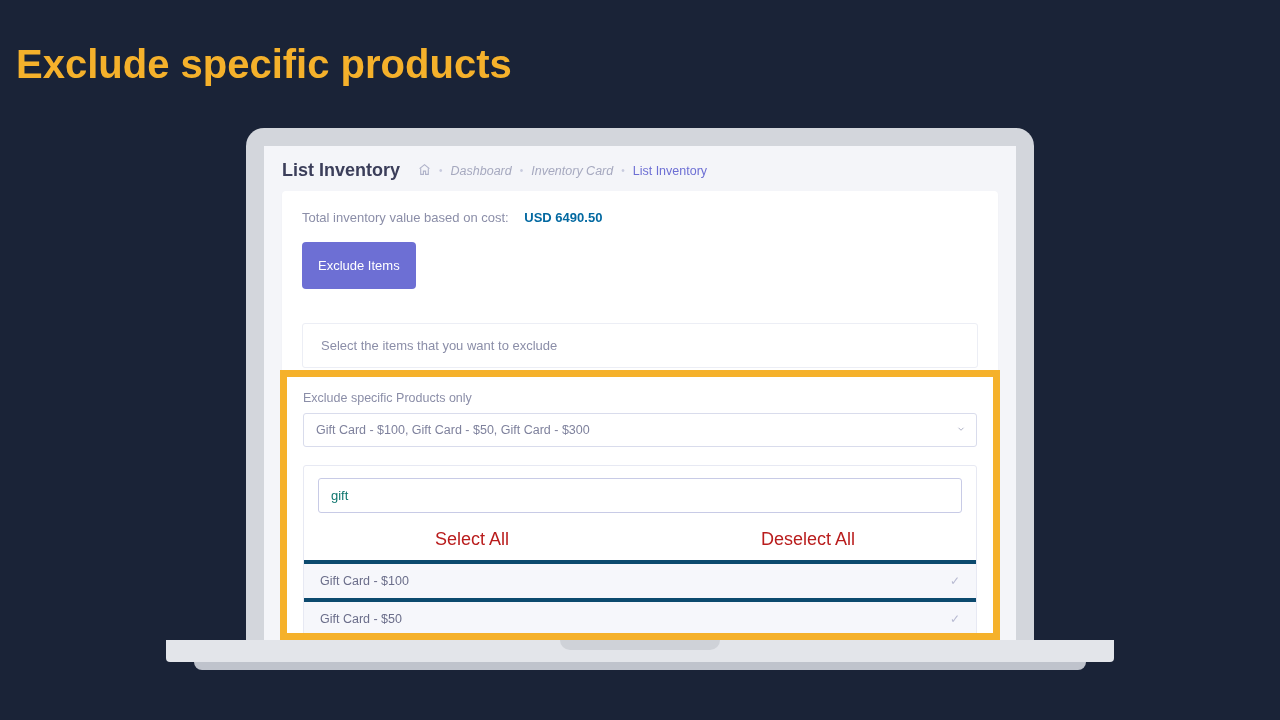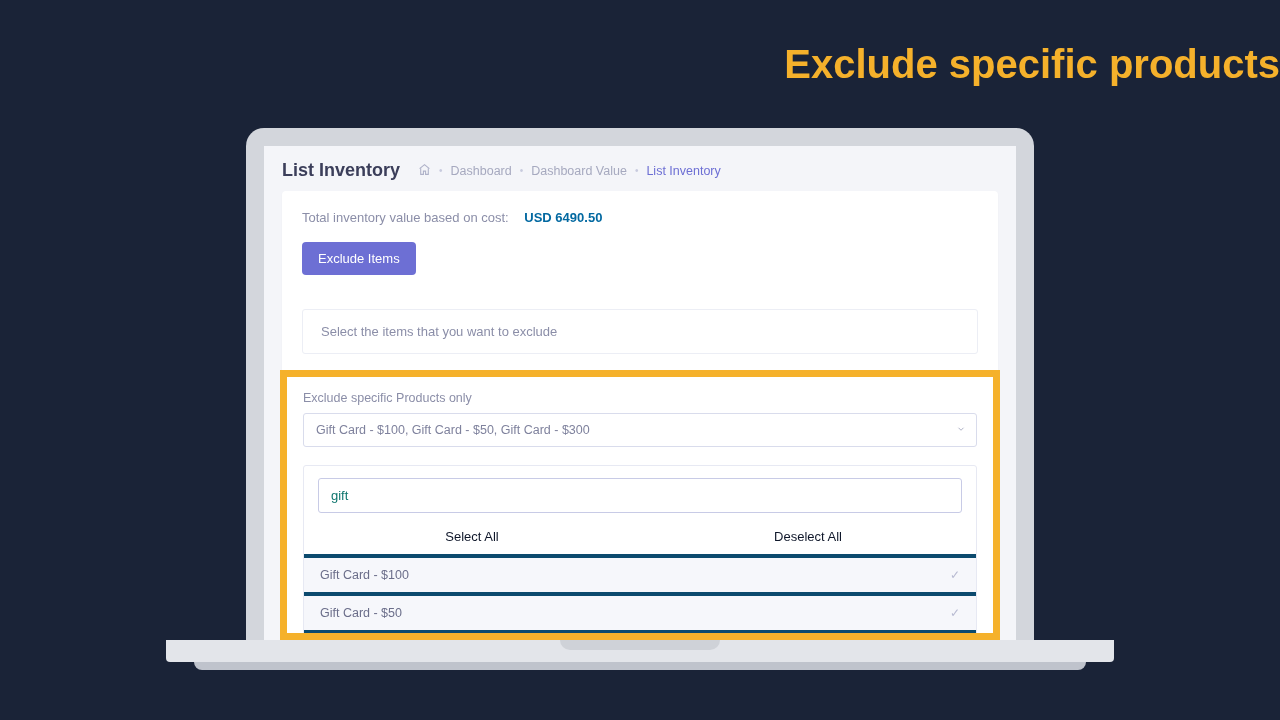--- a/index.html
+++ b/index.html
@@ -8,21 +8,21 @@
     background: #1a2337;
     font-family: -apple-system, BlinkMacSystemFont, "Segoe UI", Arial, sans-serif;
     overflow: hidden;
     position: relative;
   }
 
   .headline {
     color: #f5b12b;
     font-size: 40px;
     font-weight: 700;
-    text-align: right;
+    text-align: left;
     padding-top: 42px;
     padding-left: 16px;
   }
 
   
   .laptop {
     position: absolute;
     left: 246px;
     top: 128px;
     width: 788px;
@@ -79,21 +79,21 @@
     color: #a6a9bf;
     font-size: 12.5px;
   }
   .page-title {
     color: #3b3e5a;
     font-size: 18px;
     font-weight: 600;
     margin-right: 10px;
   }
   .crumb-sep { color: #c8cbde; font-size: 10px; }
-  .crumb-link { color: #a6a9bf; }
+  .crumb-link { color: #a6a9bf; font-style: italic; }
   .crumb-active { color: #6d6fd4; }
   .home-icon { color: #aeb1c8; font-size: 13px; line-height: 1; }
 
   .panel {
     background: #ffffff;
     margin: 0 18px 18px 18px;
     border-radius: 4px;
     box-shadow: 0 1px 2px rgba(20,25,60,0.04);
     padding: 18px 20px 0 20px;
     height: 440px;
@@ -106,21 +106,21 @@
   }
   .summary-value { color: #0369a1; font-weight: 700; margin-left: 12px; }
 
   .exclude-btn {
     display: inline-block;
     margin-top: 14px;
     background: #6d6fd4;
     color: #ffffff;
     border: none;
     border-radius: 4px;
-    padding: 9px 16px;
+    padding: 16px 16px;
     font-size: 13px;
     cursor: pointer;
   }
 
   .sub-panel {
     background: #ffffff;
     border: 1px solid #eceef5;
     border-radius: 3px;
     margin-top: 34px;
     padding: 14px 18px;
@@ -188,22 +188,22 @@
     outline: none;
   }
 
   .bulk-row {
     display: flex;
     padding: 6px 0 10px 0;
   }
   .bulk-row .half {
     flex: 1;
     text-align: center;
-    color: #0f172a;
-    font-size: 13px;
+    color: #b91c1c;
+    font-size: 18px;
     cursor: pointer;
   }
 
   .option-row {
     display: flex;
     align-items: center;
     justify-content: space-between;
     background: #f6f7fb;
     border-top: 4px solid #0c4a6e;
     padding: 10px 16px;
@@ -226,21 +226,21 @@
         <span class="page-title">List Inventory</span>
         <span class="home-icon">
           <svg width="13" height="13" viewBox="0 0 24 24" fill="none" stroke="currentColor" stroke-width="2">
               <path d="M3 10.5 12 3l9 7.5"></path>
               <path d="M5 9.5V21h5v-6h4v6h5V9.5"></path>
             </svg>
         </span>
         <span class="crumb-sep">•</span>
         <span class="crumb-link">Dashboard</span>
         <span class="crumb-sep">•</span>
-        <span class="crumb-link">Dashboard Value</span>
+        <span class="crumb-link">Inventory Card</span>
         <span class="crumb-sep">•</span>
         <span class="crumb-active">List Inventory</span>
       </div>
 
       <div class="panel">
         <div class="summary-line">
           <span>Total inventory value based on cost:</span>
           <span class="summary-value">USD 6490.50</span>
         </div>
 

